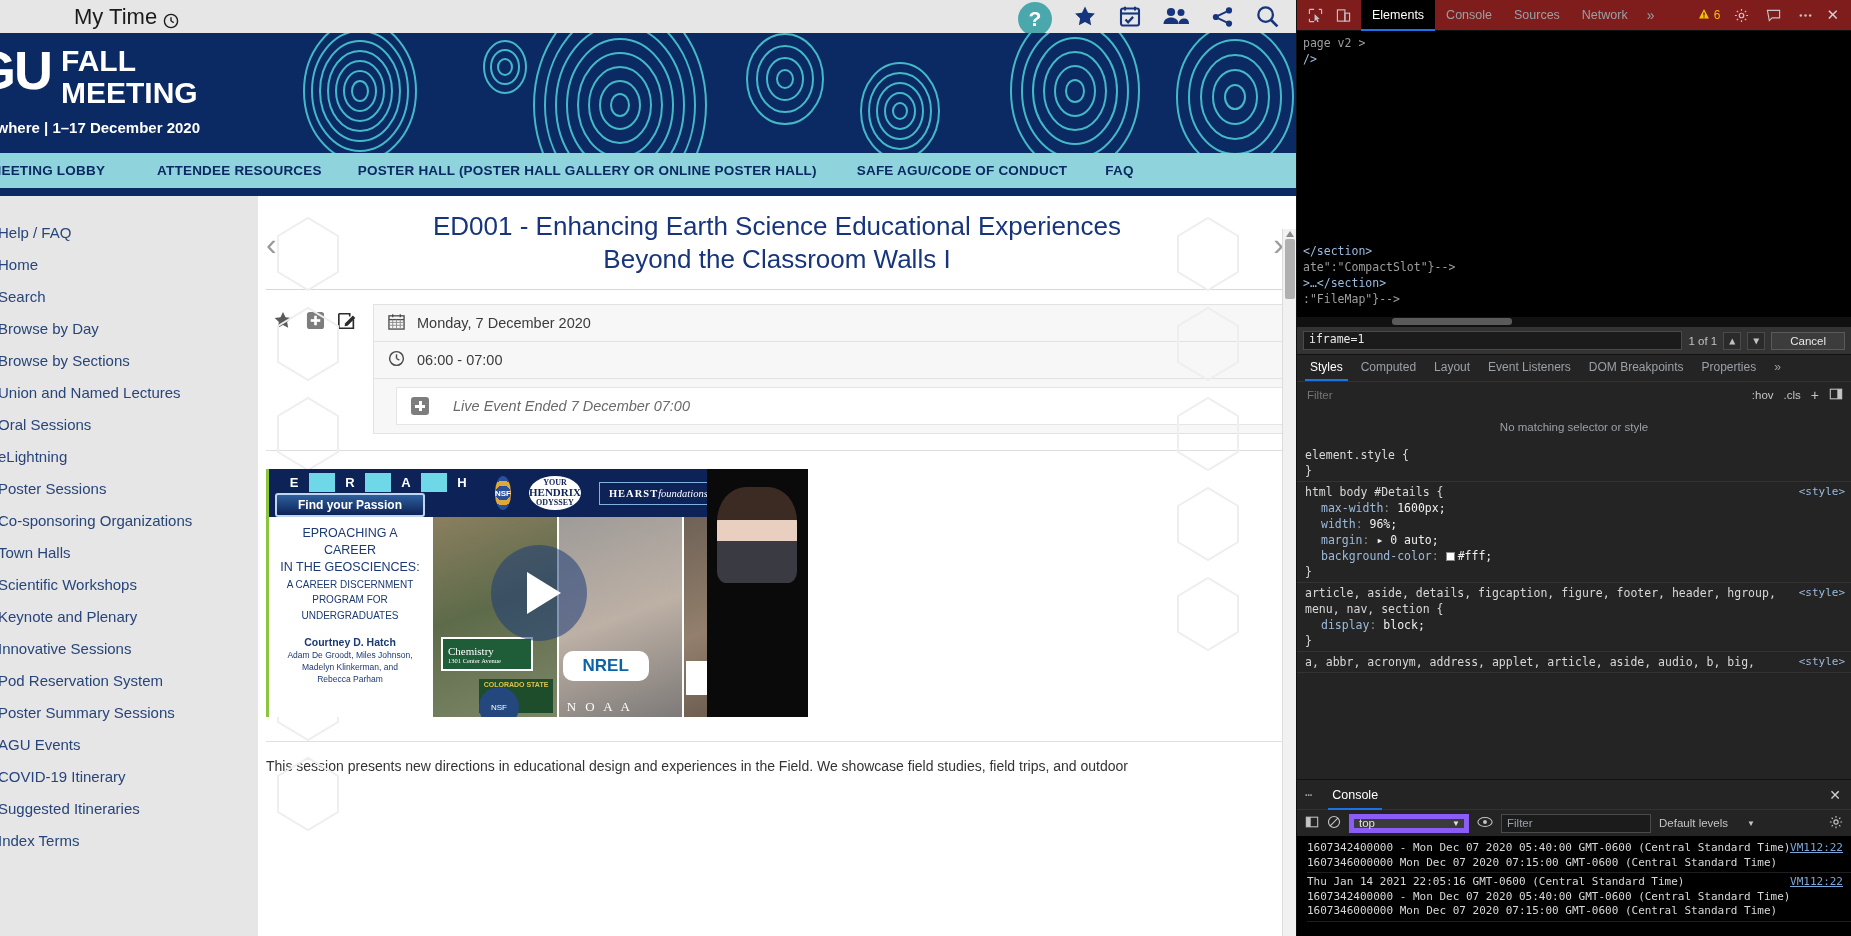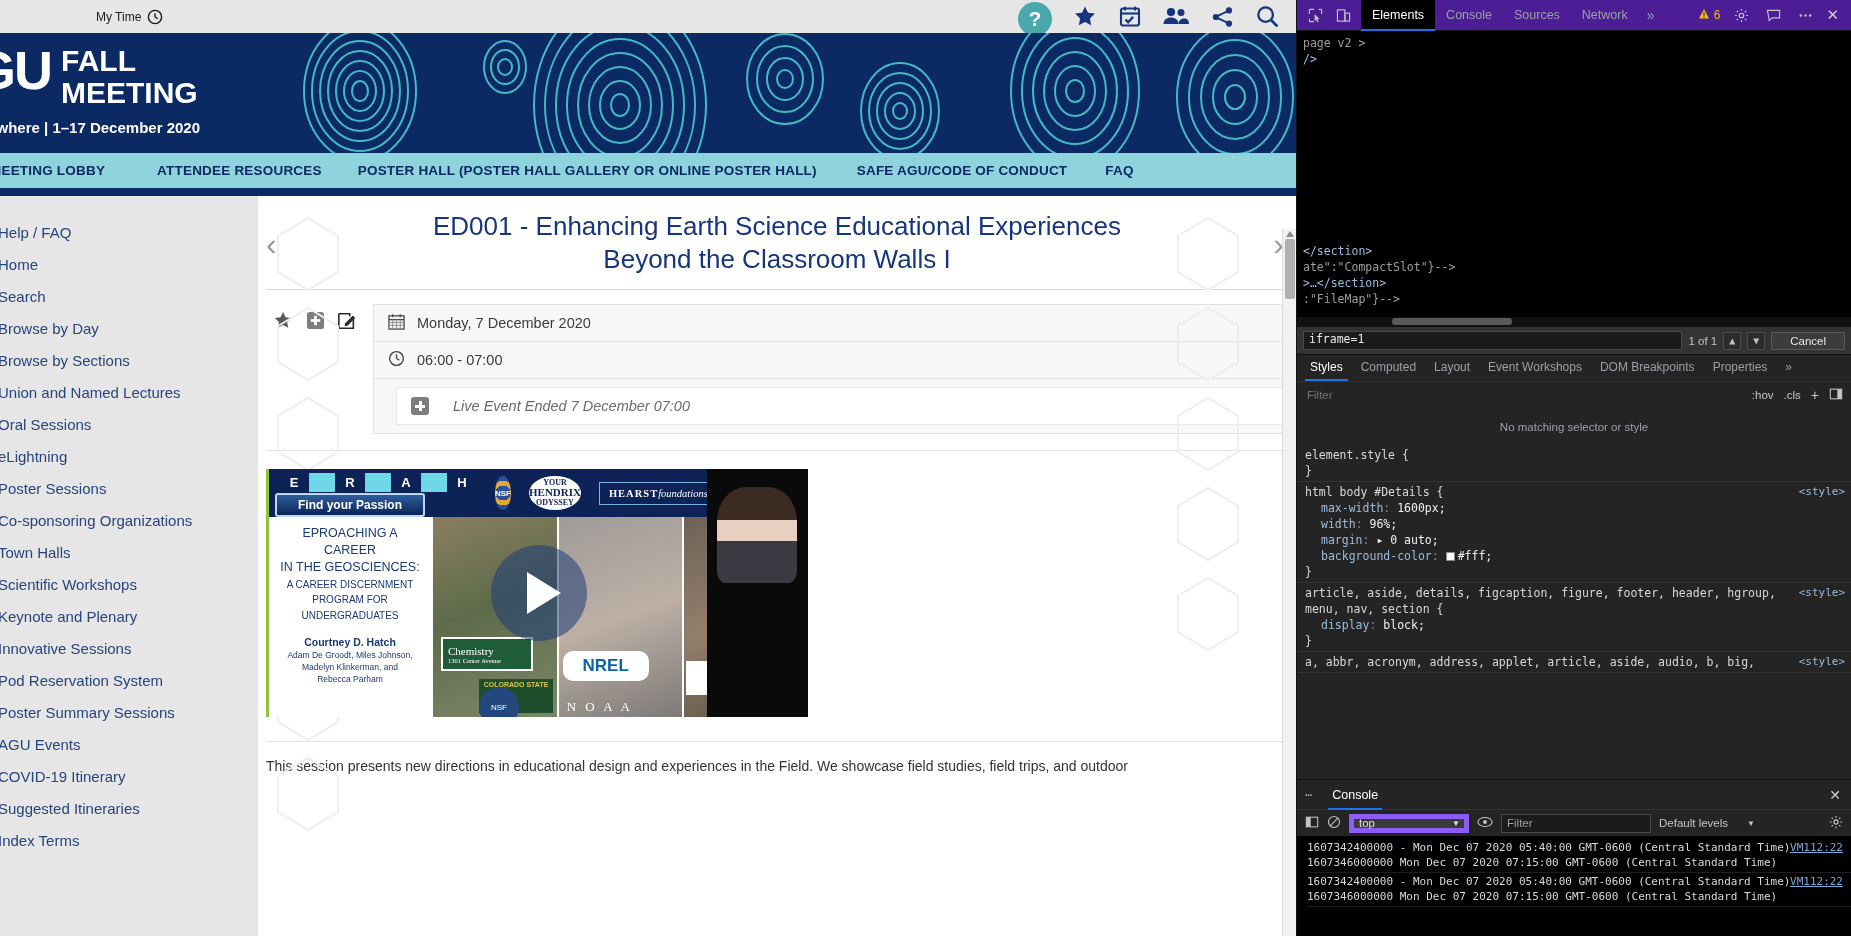--- a/index.html
+++ b/index.html
@@ -22,22 +22,22 @@
 
   
   .utilbar {
     position: relative;
     height: 33px;
     background: #e6e6e6;
     display: flex;
     align-items: center;
   }
   .mytime {
-    margin-left: 96px;
-    font-size: 12px;
+    margin-left: 74px;
+    font-size: 22px;
     color: #1b1b1b;
     display: flex;
     align-items: center;
     gap: 6px;
     font-family: "Liberation Sans", sans-serif;
   }
   .clock-ico { display:inline-block; width:16px; height:16px; }
   .util-icons {
     position: absolute;
     right: 16px;
@@ -398,21 +398,21 @@
   .devtools {
     position: absolute; right: 0; top: 0;
     width: 555px; height: 936px;
     background: #242424;
     color: #d0d0d0;
     font-family: "DejaVu Sans Mono", monospace;
     display: flex; flex-direction: column;
     border-left: 1px solid #111;
   }
   .dt-toolbar {
-    height: 31px; background: #4c1d95;
+    height: 31px; background: #7f1d1d;
     display: flex; align-items: center; gap: 0px;
     border-bottom: 1px solid #111;
     padding: 0 4px;
     flex: none;
   }
   .dt-iconbtn {
     width: 28px; height: 26px; display:flex; align-items:center; justify-content:center;
     cursor: pointer;
   }
   .dt-tabs { display: flex; align-items: center; height: 31px; margin-left: 4px;}
@@ -999,21 +999,21 @@
       <div class="find-count">1 of 1</div>
       <div class="find-nav">▲</div>
       <div class="find-nav">▼</div>
       <div class="cancel-btn">Cancel</div>
     </div>
 
     <div class="styles-tabs">
       <div class="st-tab active">Styles</div>
       <div class="st-tab">Computed</div>
       <div class="st-tab">Layout</div>
-      <div class="st-tab">Event Workshops</div>
+      <div class="st-tab">Event Listeners</div>
       <div class="st-tab">DOM Breakpoints</div>
       <div class="st-tab">Properties</div>
       <div class="st-tab">»</div>
     </div>
 
     <div class="filter-bar">
       <input class="fi" placeholder="Filter" style="">
       <span class="hov-btn">:hov</span>
       <span class="hov-btn">.cls</span>
       <span class="plus-btn">+</span>
@@ -1100,19 +1100,20 @@
     </div>
 
     <div class="console-body">
       <div class="con-group">
         <span class="con-link">VM112:22</span>
         <div class="con-line">1607342400000 - Mon Dec 07 2020 05:40:00 GMT-0600 (Central Standard Time)</div>
         <div class="con-line">1607346000000 Mon Dec 07 2020 07:15:00 GMT-0600 (Central Standard Time)</div>
       </div>
       <div class="con-group">
         <span class="con-link">VM112:22</span>
+        <div class="con-line">Thu Jan 14 2021 22:05:16 GMT-0600 (Central Standard Time)</div>
         <div class="con-line">1607342400000 - Mon Dec 07 2020 05:40:00 GMT-0600 (Central Standard Time)</div>
         <div class="con-line">1607346000000 Mon Dec 07 2020 07:15:00 GMT-0600 (Central Standard Time)</div>
       </div>
 
     </div>
   </div>
 </div>
 
 </body></html>

